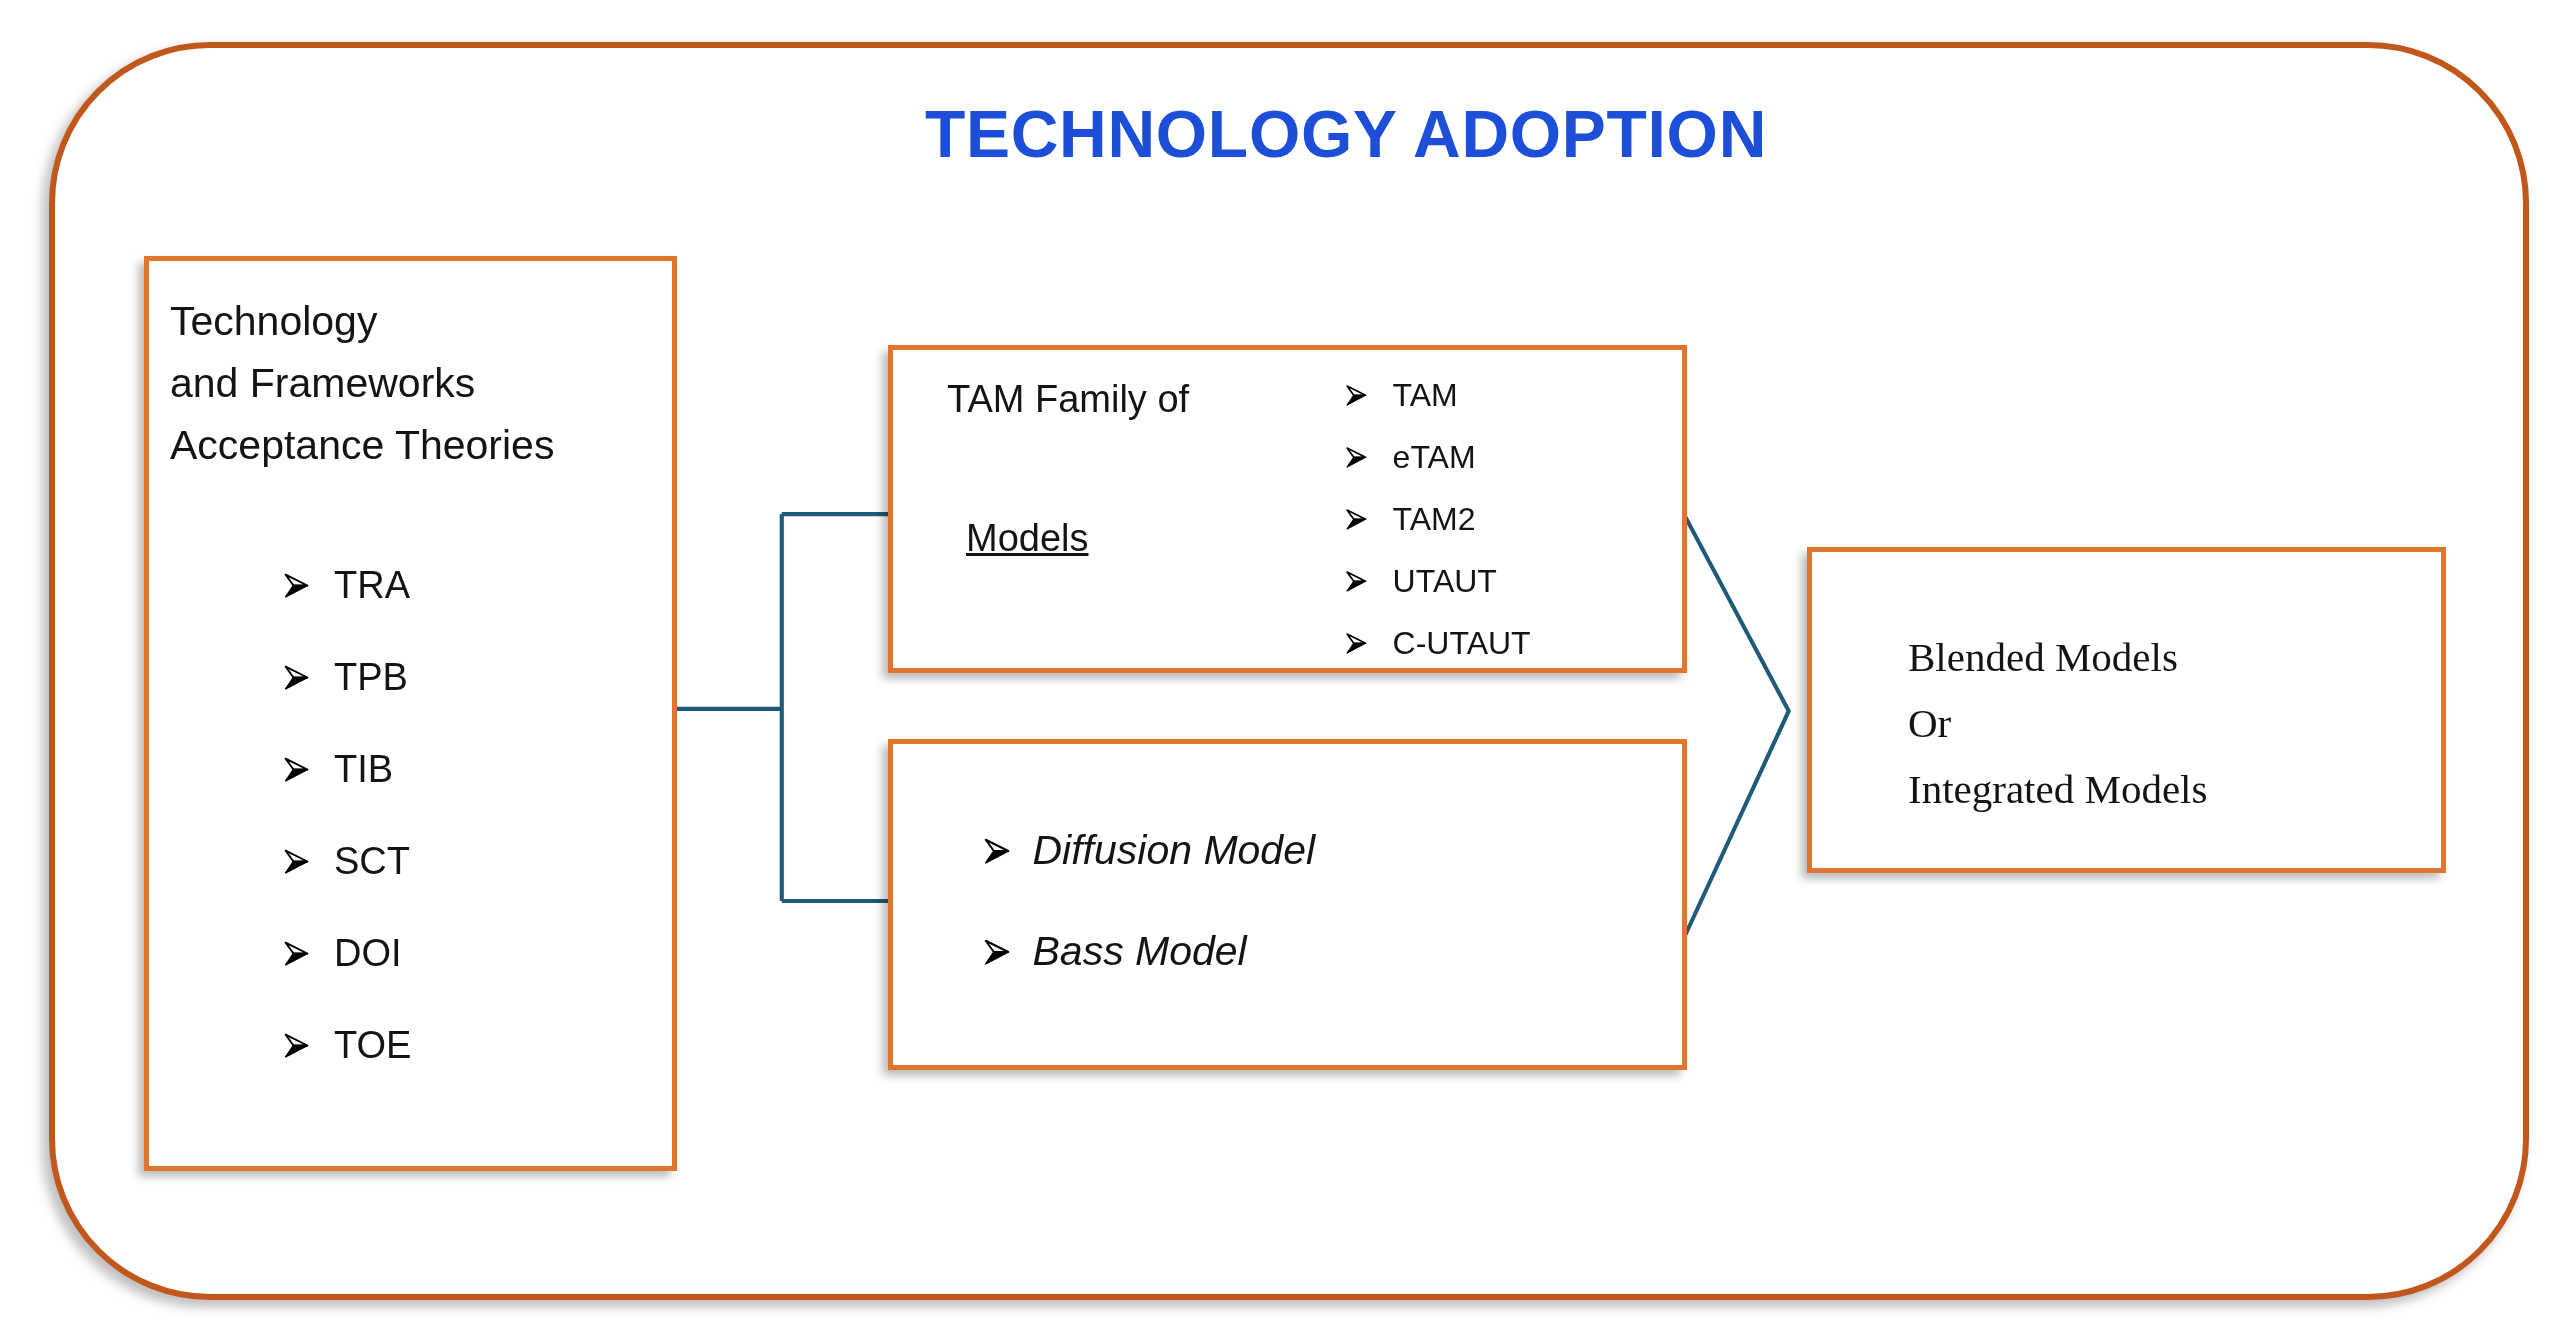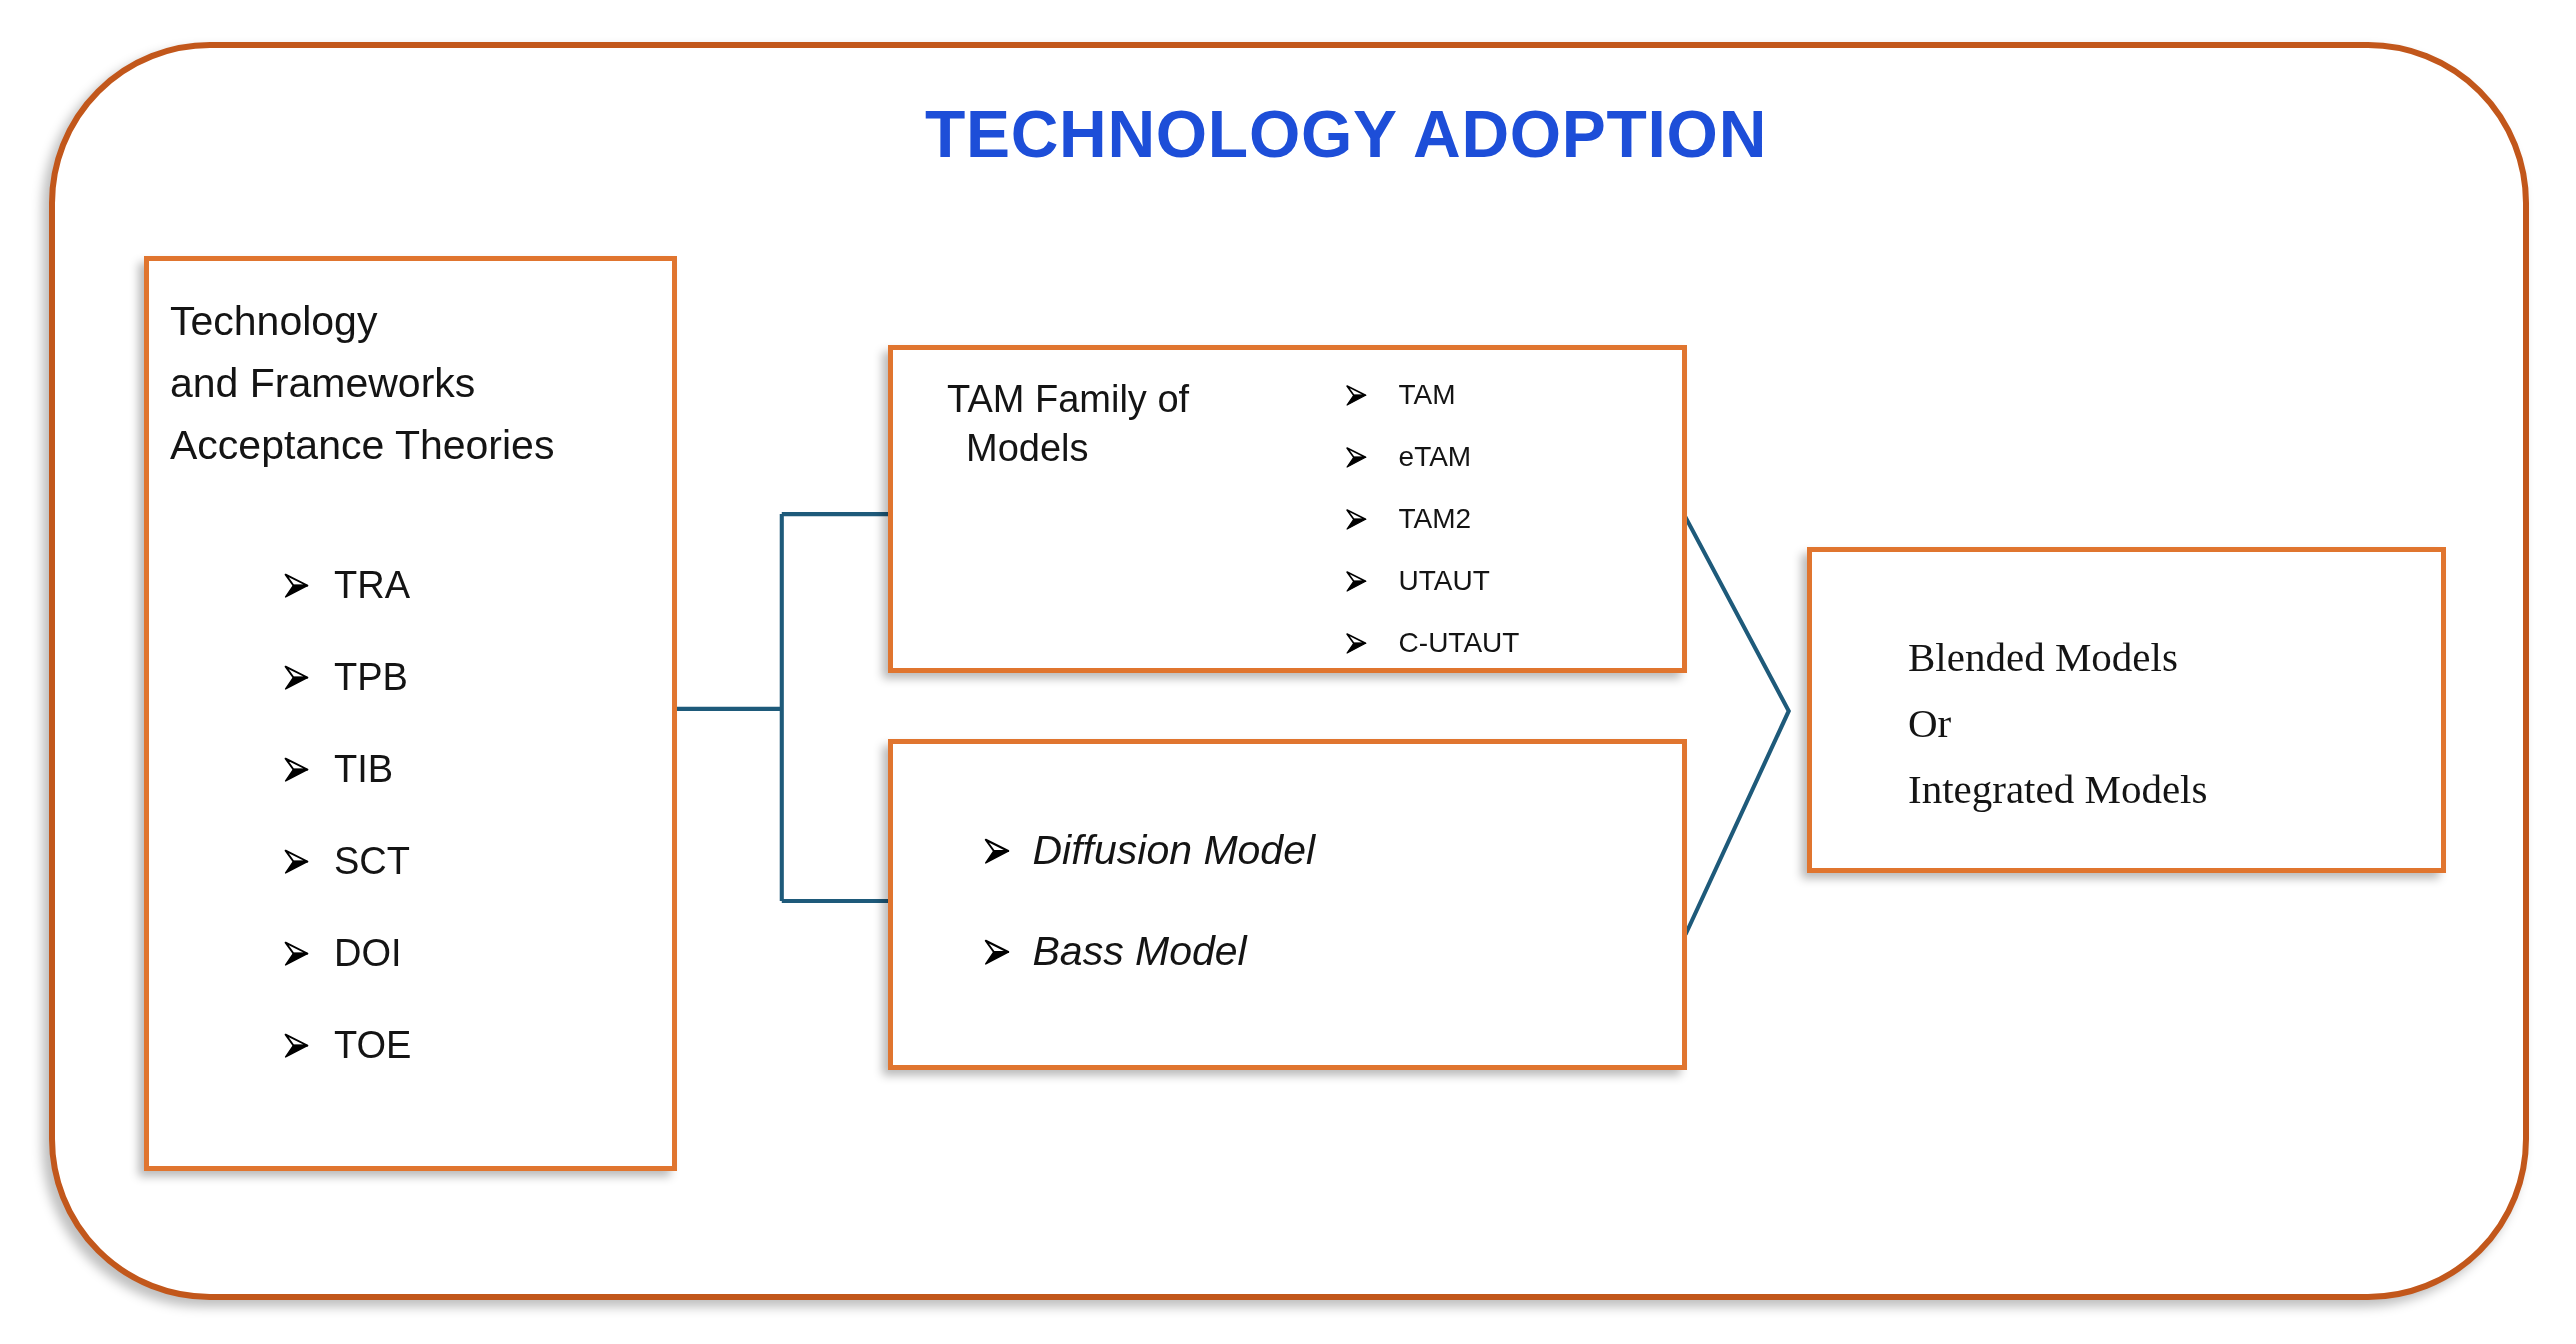--- a/index.html
+++ b/index.html
@@ -47,30 +47,30 @@
   .list{position:absolute;}
   .list .li{display:flex;align-items:center;}
   .list .li .bullet{flex:0 0 auto;}
   .list .li .li-text{white-space:nowrap;}
 
   #left-list{left:282px;top:539px;}
   #left-list .li{height:92px;gap:23px;font-size:38px;}
   #left-list .bullet{width:29px;height:29px;}
 
   #tam-list{left:1344px;top:364px;}
-  #tam-list .li{height:62px;gap:30px;font-size:28px;}
+  #tam-list .li{height:62px;gap:24px;font-size:32px;}
   #tam-list .bullet{width:24.6px;height:24.6px;}
 
   #diff-list{left:982px;top:800px;}
   #diff-list .li{height:101px;gap:20.5px;font-size:41px;font-style:italic;}
   #diff-list .bullet{width:30px;height:30px;}
 
   .tam-label{position:absolute;left:947px;top:375px;font-size:38px;line-height:49px;}
   .tam-label .text-line{display:block;white-space:nowrap;}
-  .tam-label .text-line + .text-line{margin-left:19px;}
+  .tam-label .text-line + .text-line{margin-top:90px;margin-left:19px;text-decoration:underline;}
 
   .blended-text{position:absolute;left:1908px;top:624px;font-size:41px;line-height:66px;font-family:Liberation Serif, serif;}
   .blended-text .text-line{display:block;white-space:nowrap;}
 </style>
 </head>
 <body>
 
 <div id="canvas">
 
   <div class="frame"></div>

